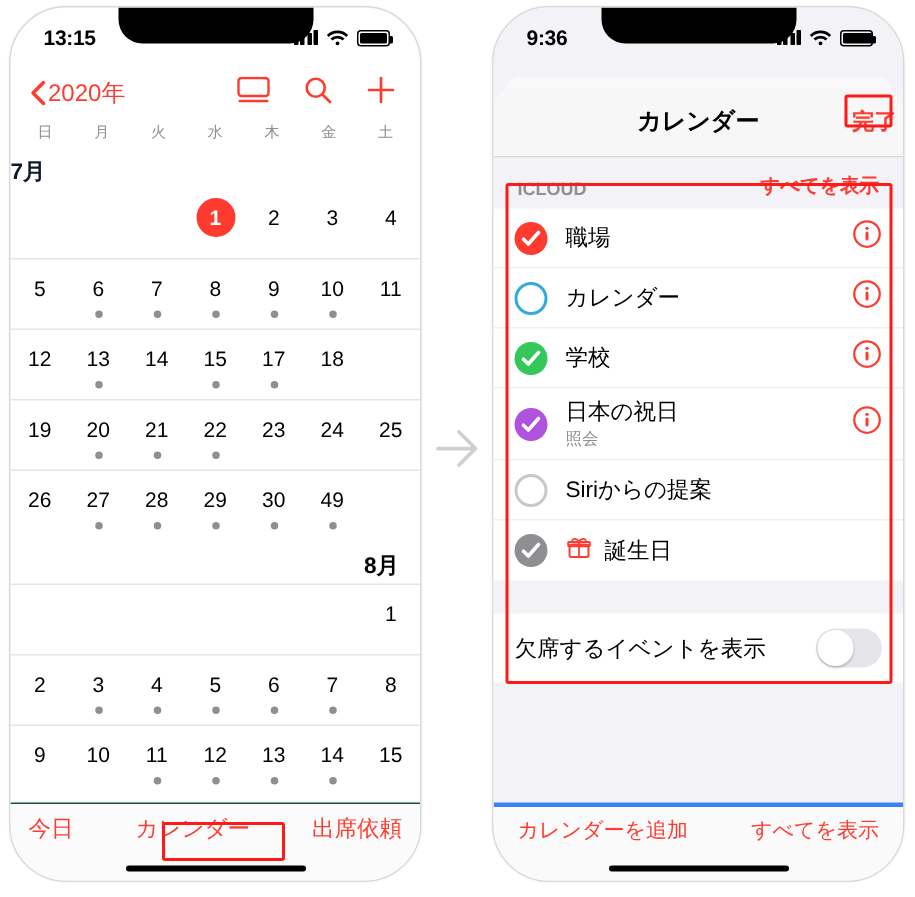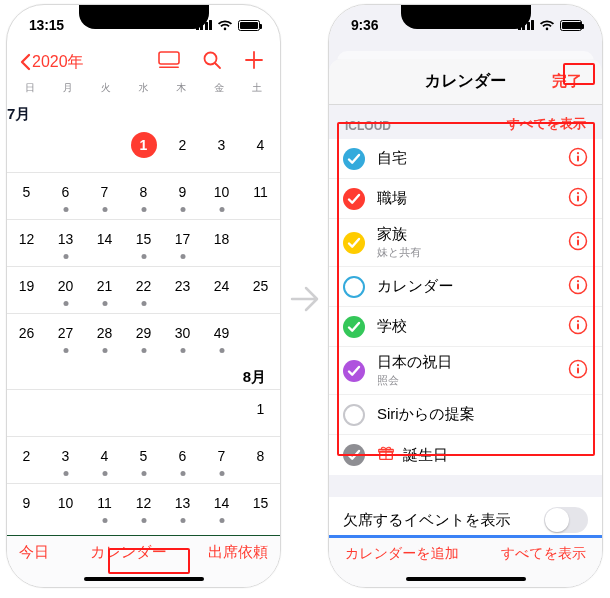--- a/index.html
+++ b/index.html
@@ -52,21 +52,21 @@
 
   .bottombar { position:absolute; bottom:0; left:0; right:0; height:52px; display:flex; align-items:center; justify-content:space-between; padding:0 12px 18px; font-size:15px; color:#ff3b30; background:#fbfbfc; border-top:1px solid #14532d; }
   .home-ind { position:absolute; bottom:6px; left:50%; transform:translateX(-50%); width:120px; height:4px; border-radius:3px; background:#000; }
 
   
   .phone.right .inner { position:absolute; top:0; left:0; right:0; bottom:0; background:#f2f2f7; }
   .sheet-back { position:absolute; top:46px; left:8px; right:8px; height:16px; background:#fff; border-radius:10px 10px 0 0; opacity:0.5; }
   .sheet { position:absolute; top:54px; left:0; right:0; bottom:0; background:#f2f2f7; border-radius:12px 12px 0 0; overflow:hidden; }
   .sheet-header { position:relative; height:46px; background:#f7f7f8; border-bottom:1px solid #d9d9d9; display:flex; align-items:center; justify-content:center; border-radius:12px 12px 0 0; }
   .sheet-header .title { font-size:16px; font-weight:600; }
-  .sheet-header .done { position:absolute; right:20px; font-size:15px; font-weight:600; color:#ff3b30; }
+  .sheet-header .done { position:absolute; right:4px; font-size:15px; font-weight:600; color:#ff3b30; }
 
   .section-hd { display:flex; justify-content:space-between; align-items:flex-end; padding: 10px 16px 6px; font-size:12px; color:#8e8e93;font-weight:bold; }
   .section-hd .showall { color:#ff3b30; font-size:13px; }
 
   .list { background:#fff; }
   .row { display:flex; align-items:center; min-height:40px; padding:6px 14px 6px 14px; border-bottom:1px solid #efefef; gap:12px; }
   .row:last-child { border-bottom:none; }
   .row .chk { width:22px; height:22px; border-radius:50%; display:flex; align-items:center; justify-content:center; flex:0 0 22px; }
   .row .chk svg { display:block; }
   .row .labelcol { flex:1 1 auto; display:flex; flex-direction:column; }
@@ -292,60 +292,33 @@
           <span class="done">完了</span>
         </div>
 
         <div class="section-hd">
           <span>ICLOUD</span>
           <span class="showall">すべてを表示</span>
         </div>
 
         <div class="list" id="list-icloud">
             <div class="row">
-              <span class="chk" style="background: rgb(52, 170, 220);">
-                <svg width="18" height="18" viewBox="0 0 18 18">
-                  <use href="#svg-check"></use>
-                </svg>
-              </span>
-              <span class="labelcol">
-                <span class="lbl">自宅</span>
-              </span>
-              <span class="info"><svg width="20" height="20" viewBox="0 0 20 20">
-                  <use href="#svg-info"></use>
-                </svg></span>
-            </div>
-            <div class="row">
               <span class="chk" style="background: rgb(255, 59, 48);">
                 <svg width="18" height="18" viewBox="0 0 18 18">
                   <use href="#svg-check"></use>
                 </svg>
               </span>
               <span class="labelcol">
                 <span class="lbl">職場</span>
               </span>
               <span class="info"><svg width="20" height="20" viewBox="0 0 20 20">
                   <use href="#svg-info"></use>
                 </svg></span>
             </div>
             <div class="row">
-              <span class="chk" style="background: rgb(255, 204, 0);">
-                <svg width="18" height="18" viewBox="0 0 18 18">
-                  <use href="#svg-check"></use>
-                </svg>
-              </span>
-              <span class="labelcol">
-                <span class="lbl">家族</span>
-                <span class="sub">妹と共有</span>
-              </span>
-              <span class="info"><svg width="20" height="20" viewBox="0 0 20 20">
-                  <use href="#svg-info"></use>
-                </svg></span>
-            </div>
-            <div class="row">
               <span class="chk" style="border: 2px solid rgb(52, 170, 220);"></span>
               <span class="labelcol">
                 <span class="lbl">カレンダー</span>
               </span>
               <span class="info"><svg width="20" height="20" viewBox="0 0 20 20">
                   <use href="#svg-info"></use>
                 </svg></span>
             </div>
             <div class="row">
               <span class="chk" style="background: rgb(52, 199, 89);">

